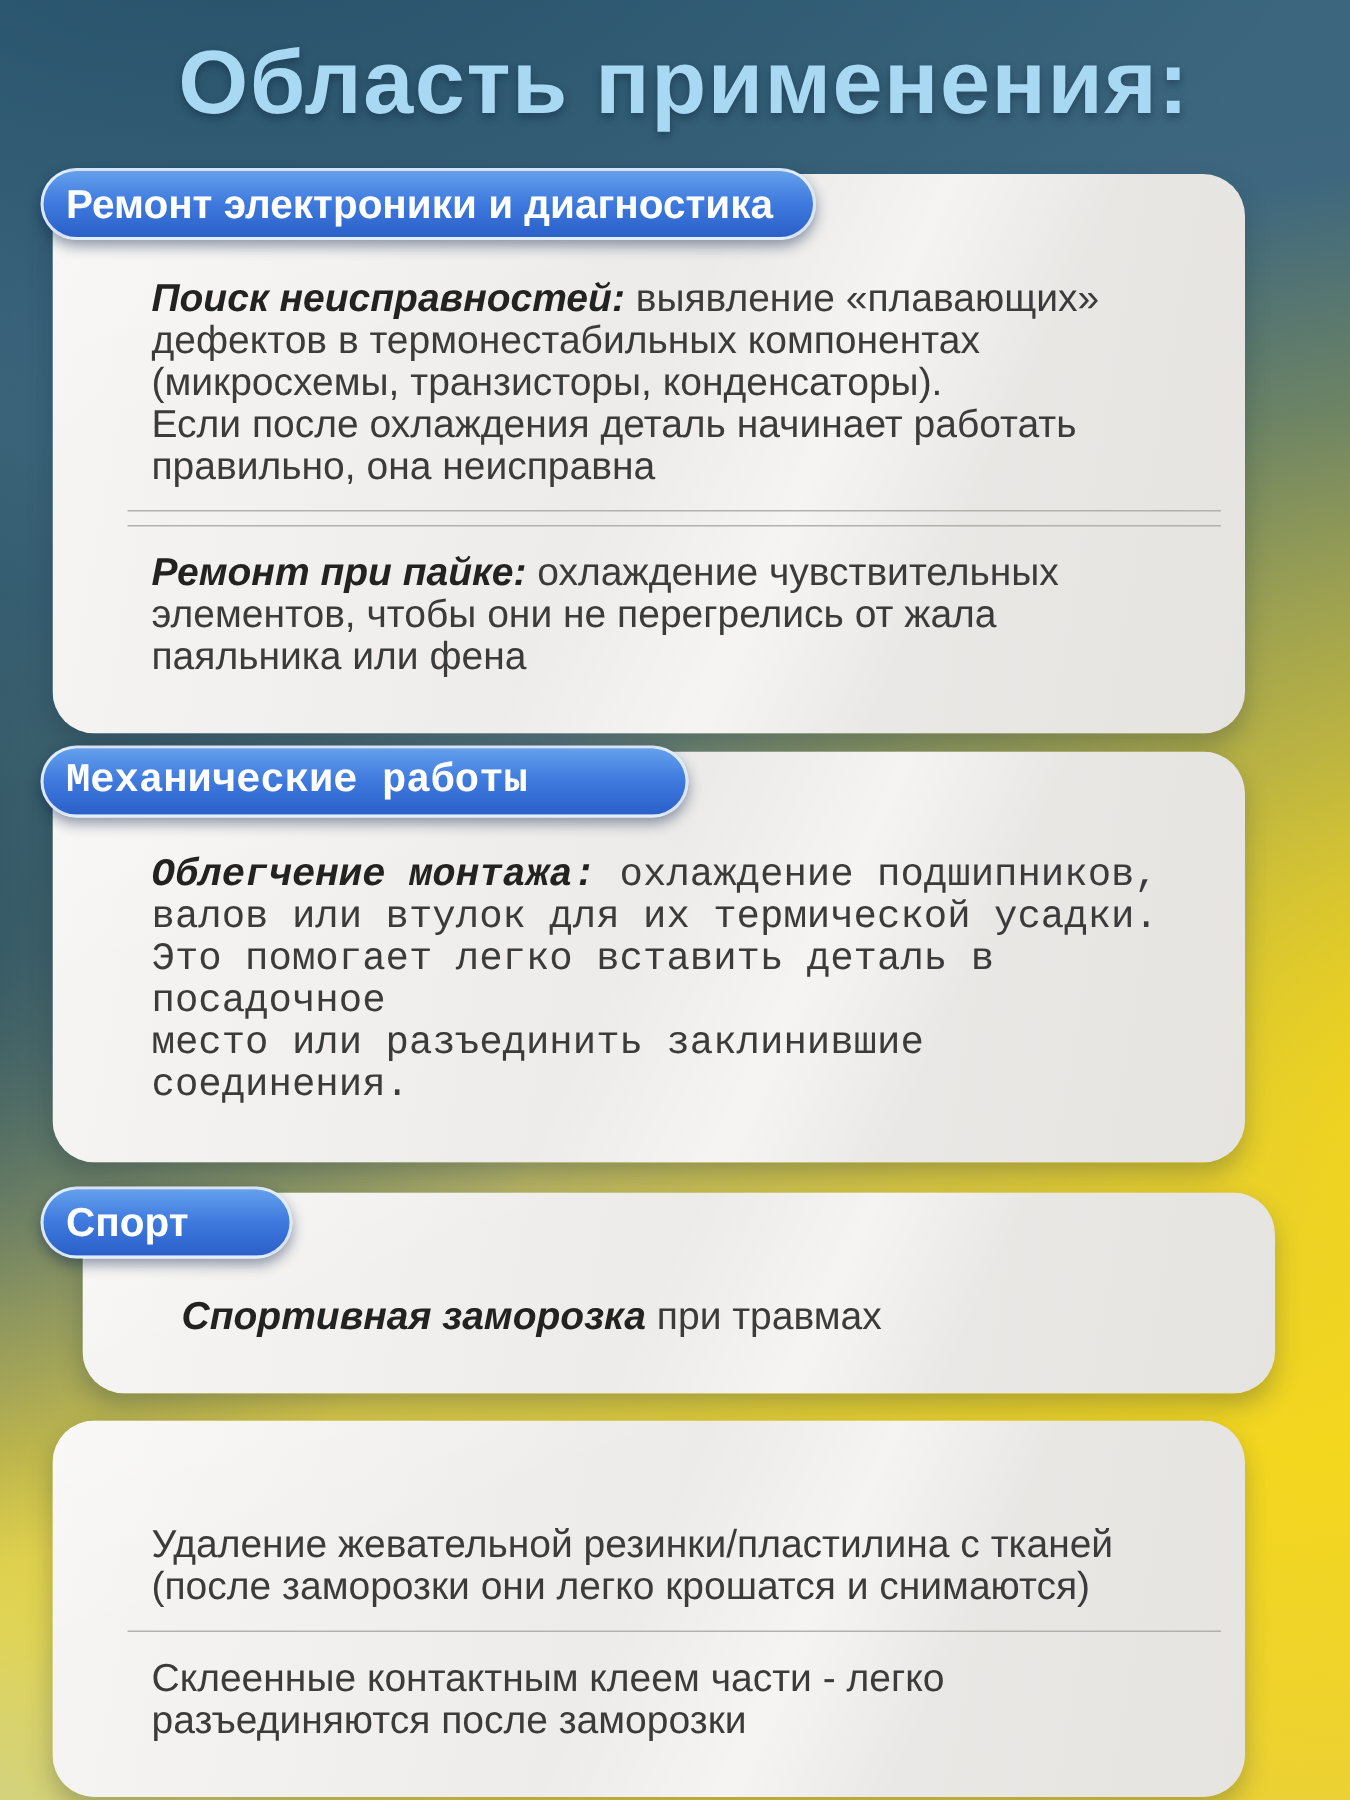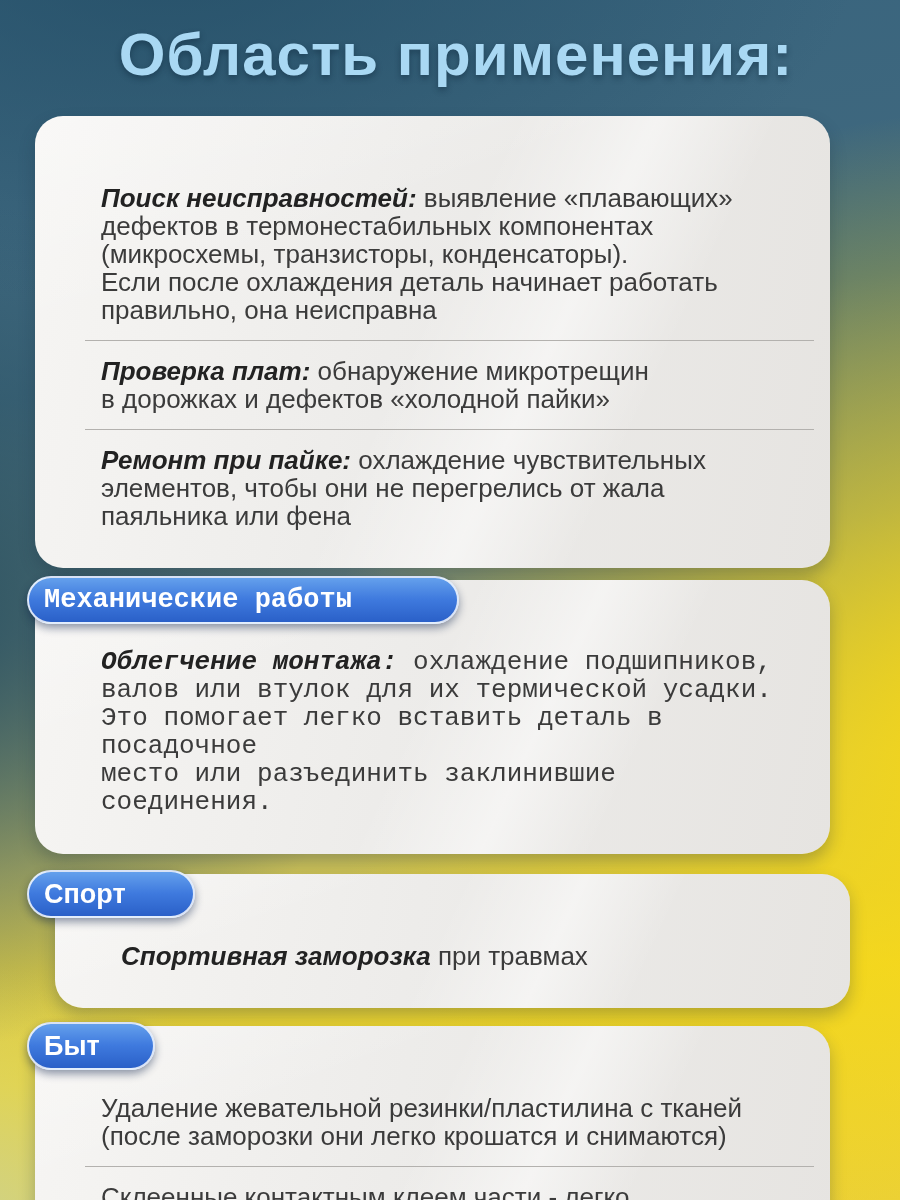--- a/index.html
+++ b/index.html
@@ -84,29 +84,30 @@
 </head>
 <body>
 
 <div class="page">
 
   <h1 class="title">Область применения:</h1>
 
   <div class="content">
 
     <div class="section s1">
+      <div class="pill" style="min-width:517px">
+        <span>Ремонт электроники и диагностика</span>
+      </div>
       <div class="card">
         <p class="para"><span class="lead">Поиск неисправностей:</span><span class="rest"> выявление «плавающих»
 дефектов в термонестабильных компонентах
 (микросхемы, транзисторы, конденсаторы).
 Если после охлаждения деталь начинает работать
 правильно, она неисправна</span></p>
         <hr class="divider">
-        <p class="para"><span class="lead">Проверка плат:</span><span class="rest"> обнаружение микротрещин
-в дорожках и дефектов «холодной пайки»</span></p>
         <hr class="divider">
         <p class="para"><span class="lead">Ремонт при пайке:</span><span class="rest"> охлаждение чувствительных
 элементов, чтобы они не перегрелись от жала
 паяльника или фена</span></p>
       </div>
     </div>
 
     <div class="section s2">
       <div class="pill" style="min-width:432px">
         <span>Механические работы</span>
@@ -123,23 +124,20 @@
     <div class="section s4">
       <div class="pill" style="min-width:168px">
         <span>Спорт</span>
       </div>
       <div class="card">
         <p class="para"><span class="lead">Спортивная заморозка</span><span class="rest"> при травмах</span></p>
       </div>
     </div>
 
     <div class="section s5">
-      <div class="pill" style="min-width:128px">
-        <span>Быт</span>
-      </div>
       <div class="card">
         <p class="para"><span class="lead"></span><span class="rest">Удаление жевательной резинки/пластилина с тканей
 (после заморозки они легко крошатся и снимаются)</span></p>
         <hr class="divider">
         <p class="para"><span class="lead"></span><span class="rest">Склеенные контактным клеем части - легко
 разъединяются после заморозки</span></p>
       </div>
     </div>
 
   </div>

